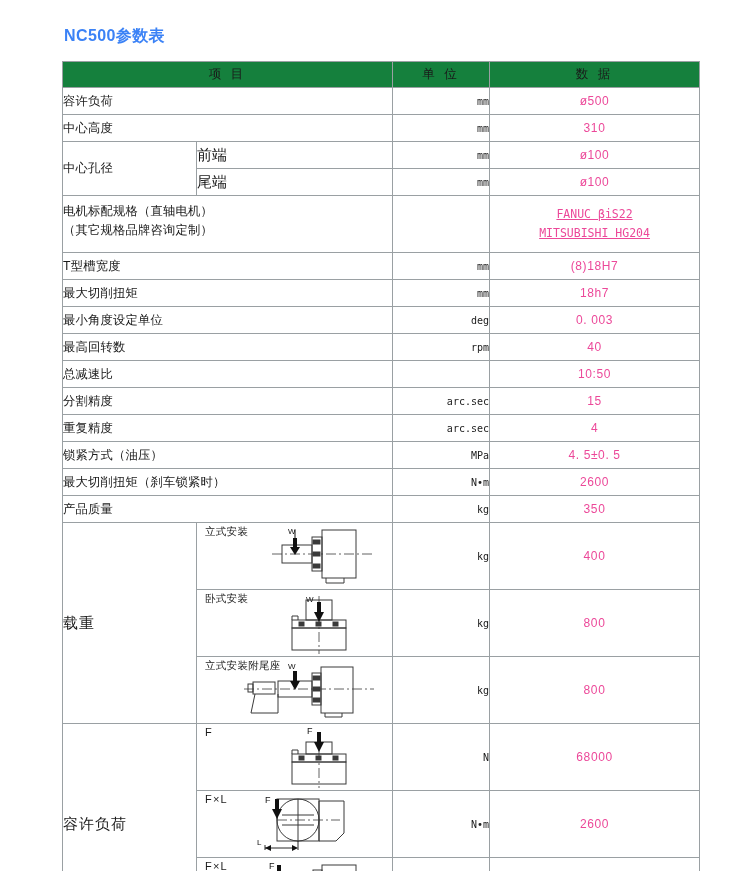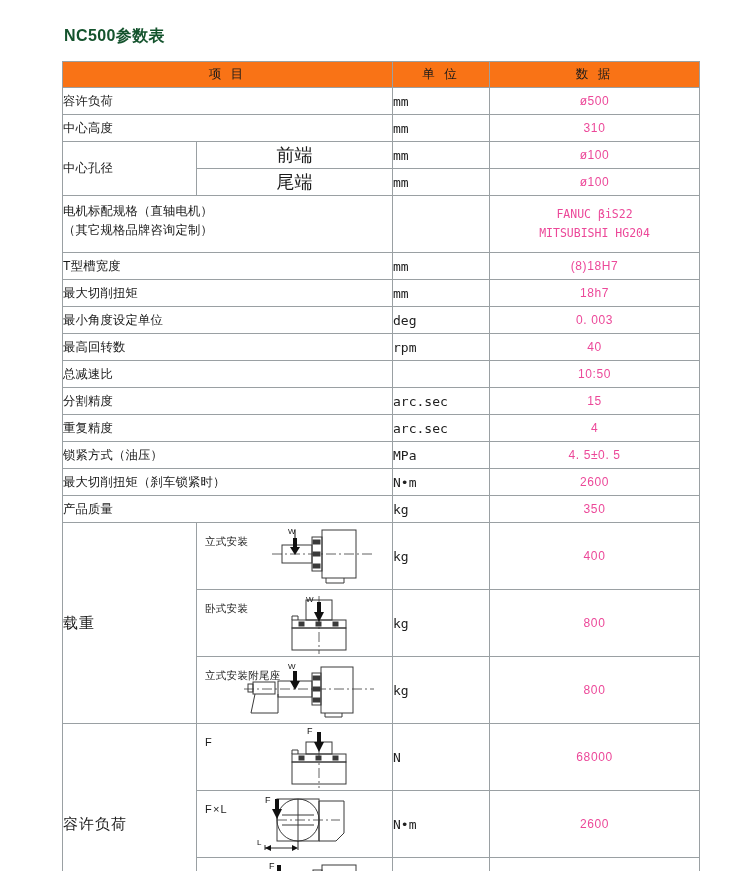--- a/index.html
+++ b/index.html
@@ -18,96 +18,97 @@
     position: relative;
     width: 750px;
     height: 871px;
     box-sizing: border-box;
     padding: 26px 52px 0 62px;
   }
   .page-title {
     font-size: 16px;
     font-weight: bold;
     letter-spacing: 0.4px;
-    color: #14532d;
+    color: #3b82f6;
     margin: 0 0 14px 2px;
     font-family: "Liberation Sans", "DejaVu Sans", sans-serif;
   }
   table.spec {
     border-collapse: collapse;
     width: 637px;
     table-layout: fixed;
     border: 1px solid #8e9396;
   }
   table.spec td, table.spec th {
     border: 1px solid #9aa0a3;
     padding: 0;
     font-weight: normal;
     vertical-align: middle;
   }
   .hdr {
-    background: #f97316;
+    background: #15803d;
     text-align: center;
     font-size: 12.5px;
     height: 25px;
     letter-spacing: 3px;
     color: #1a1a1a;
   }
   .item-cell {
     text-align: left;
     padding-left: 10px;
     font-size: 12.3px;
     height: 26px;
     letter-spacing: 0.2px;
   }
   .item-cell.multiline {
     line-height: 1.55;
     padding-top: 6px;
     padding-bottom: 12px;
   }
   .sub-cell {
-    text-align: center;
-    font-size: 18px;
+    text-align: left;
+    font-size: 15px;
     height: 26px;
   }
   .unit-cell {
-    text-align: left;
-    font-size: 13px;
+    text-align: right;
+    font-size: 10px;
     font-family: "DejaVu Sans Mono", "Liberation Mono", monospace;
     letter-spacing: 0px;
     color: #202020;
     margin-left: 40px;
   }
   .data-cell {
     text-align: center;
     font-size: 12px;
     letter-spacing: 0.6px;
     color: #ec4899;
   }
   .data-cell.stacked {
     line-height: 1.7;
     font-size: 11.5px;
     font-family: "DejaVu Sans Mono", "Liberation Mono", monospace;
     letter-spacing: 0px;
     padding: 6px 0;
+    text-decoration: underline;
   }
   .group-label {
     text-align: left;
     font-size: 15px;
     letter-spacing: 1px;
   }
   .diagram-cell {
     position: relative;
     height: 66px;
     padding: 0;
   }
   .diagram-label {
     position: absolute;
     left: 8px;
-    top: 12px;
+    top: 2px;
     font-size: 10.5px;
     letter-spacing: 0.3px;
     color: #1a1a1a;
   }
   .diagram-label.latin {
     font-size: 11px;
     letter-spacing: 1.2px;
     font-family: "Liberation Sans", "DejaVu Sans", sans-serif;
   }
   .diagram-svg {

